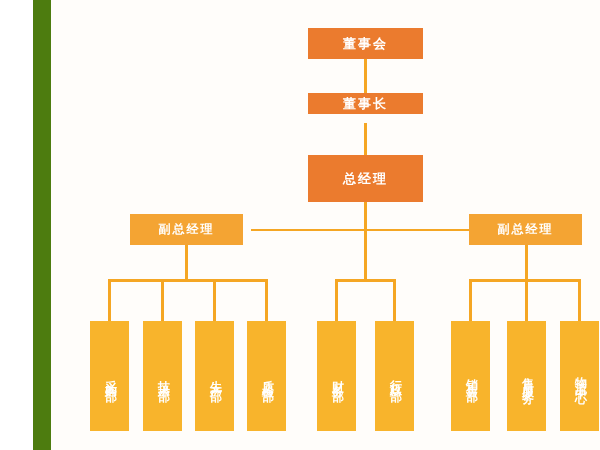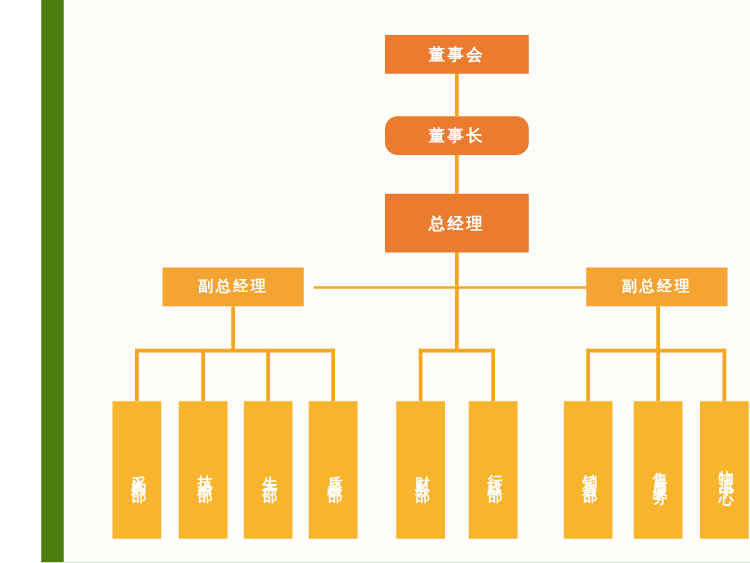--- a/index.html
+++ b/index.html
@@ -86,21 +86,21 @@
   <div class="conn" style="left:360px; top:279px; width:3px; height:42px;"></div>
 
   <div class="conn" style="left:492px; top:245px; width:3px; height:35px;"></div>
   <div class="conn" style="left:436px; top:279px; width:112px; height:3px;"></div>
   <div class="conn" style="left:436px; top:279px; width:3px; height:42px;"></div>
   <div class="conn" style="left:492px; top:279px; width:3px; height:42px;"></div>
   <div class="conn" style="left:545px; top:279px; width:3px; height:42px;"></div>
 
   <div class="node exec" style="left:275px; top:28px; width:115px; height:31px;">董事会</div>
 
-  <div class="node exec" style="left:275px; top:93px; width:115px; height:31px;border-radius:10px;">董事长</div>
+  <div class="node exec" style="left:275px; top:93px; width:115px; height:21px;">董事长</div>
 
   <div class="node exec" style="left:275px; top:155px; width:115px; height:47px;">总经理</div>
 
   <div class="node vice" style="left:97px; top:214px; width:113px; height:31px;">副总经理</div>
 
   <div class="node vice" style="left:436px; top:214px; width:113px; height:31px;">副总经理</div>
 
   <div class="node dept" style="left:57px; top:321px; width:39px; height:110px;">采购部</div>
 
   <div class="node dept" style="left:110px; top:321px; width:39px; height:110px;">技术部</div>

